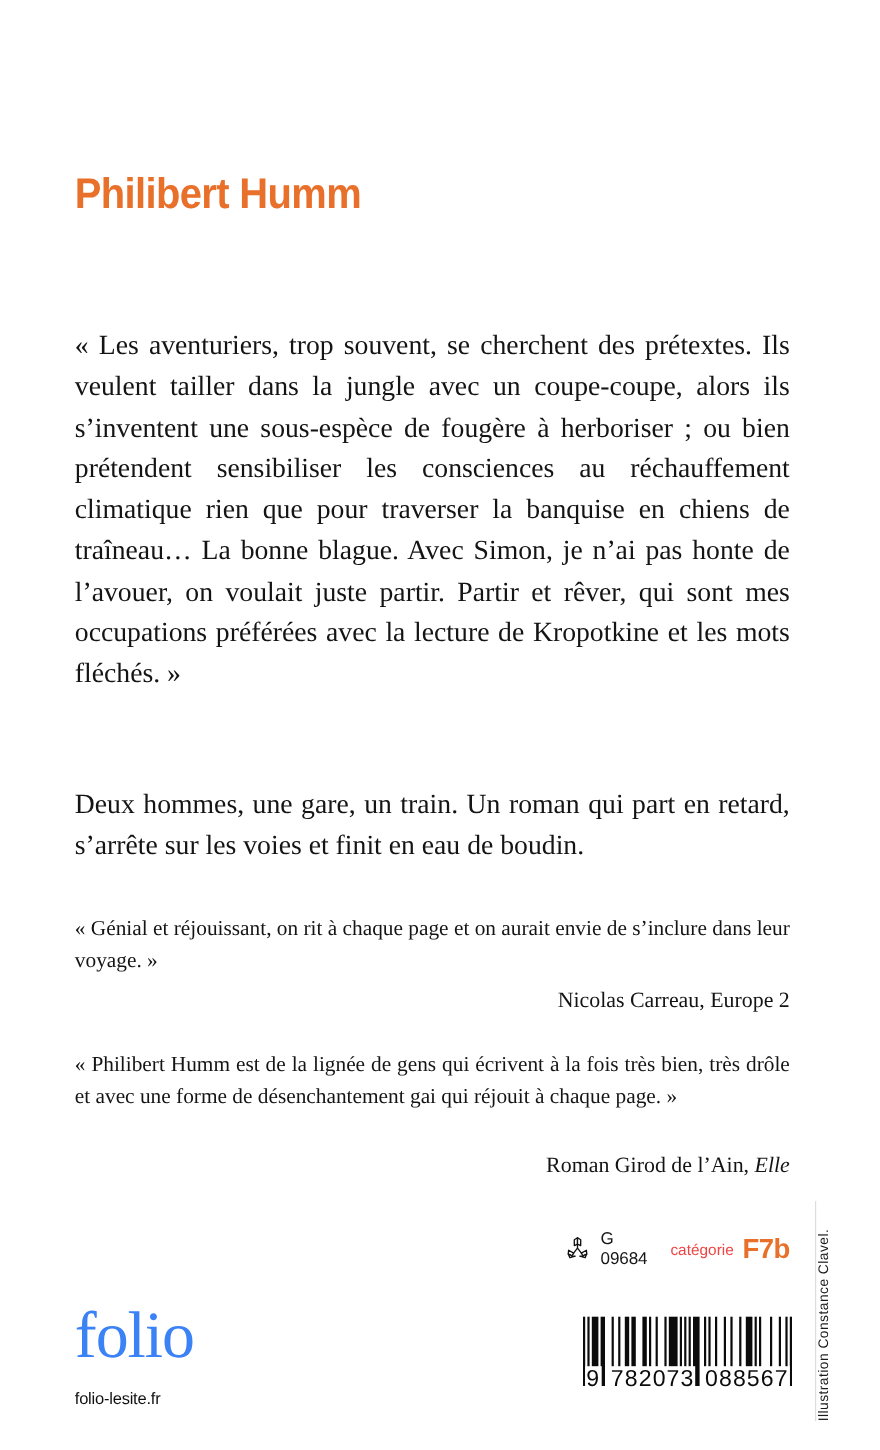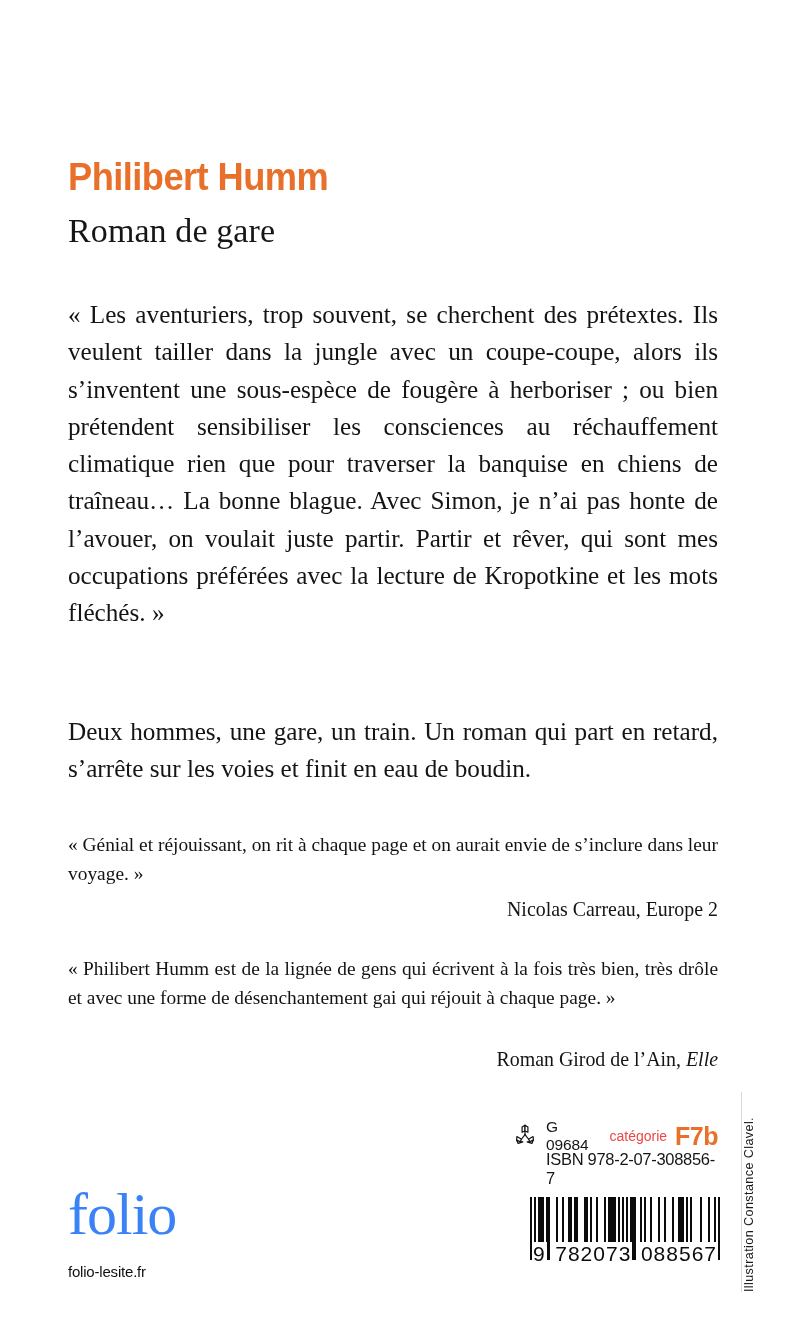--- a/index.html
+++ b/index.html
@@ -199,21 +199,20 @@
     white-space:nowrap;
   }
 </style>
 </head>
 <body>
 
 <div class="page">
 
   <div class="author">Philibert Humm</div>
 
-  <div class="title">Roman de gare</div>
 
   <div class="excerpt">« Les aventuriers, trop souvent, se cherchent des prétextes. Ils veulent tailler dans la jungle avec un coupe-coupe, alors ils s’inventent une sous-espèce de fougère à herboriser ; ou bien prétendent sensibiliser les consciences au réchauffement climatique rien que pour traverser la banquise en chiens de traîneau… La bonne blague. Avec Simon, je n’ai pas honte de l’avouer, on voulait juste partir. Partir et rêver, qui sont mes occupations préférées avec la lecture de Kropotkine et les mots fléchés. »</div>
 
   <div class="pitch">Deux hommes, une gare, un train. Un roman qui part en retard, s’arrête sur les voies et finit en eau de boudin.</div>
 
   <div class="review review-1">« Génial et réjouissant, on rit à chaque page et on aurait envie de s’inclure dans leur voyage. »</div>
 
   <div class="attribution attr-1">
     <span>Nicolas Carreau,</span>
     <span>Europe 2</span>
@@ -252,21 +251,20 @@
           <path d="M13 8.0 L13 11.6"></path>
           <path d="M13 11.6 L9.6 16.0"></path>
           <path d="M13 11.6 L16.4 16.0"></path>
         </g>
       </svg>
     </span>
     <span class="comm-code">G 09684</span>
     <span class="comm-cat">catégorie</span>
     <span class="comm-catval">F7b</span>
   </div>
-  <div class="comm-isbn">ISBN 978-2-07-308856-7</div>
 </div>
 
 <div class="barcode-wrap">
   <div class="barcode-bars" id="barcode-bars">
       <i style="width: 2px;"></i>
       <i class="sp" style="width: 2px;"></i>
       <i style="width: 2px;"></i>
       <i class="sp" style="width: 2px;"></i>
       <i style="width: 6px;"></i>
       <i class="sp" style="width: 2px;"></i>

